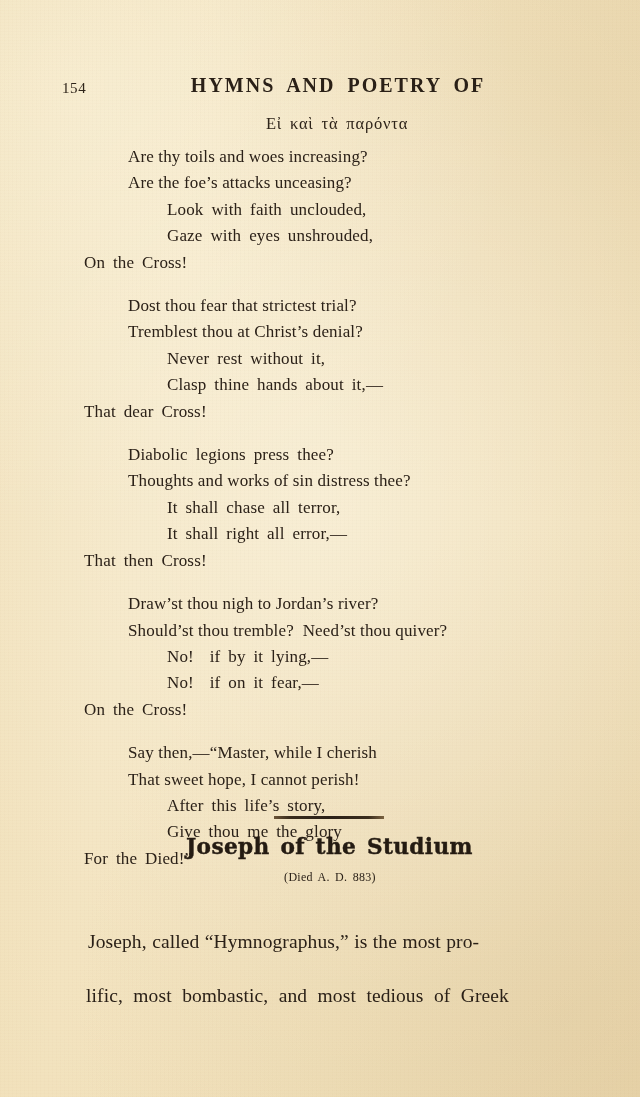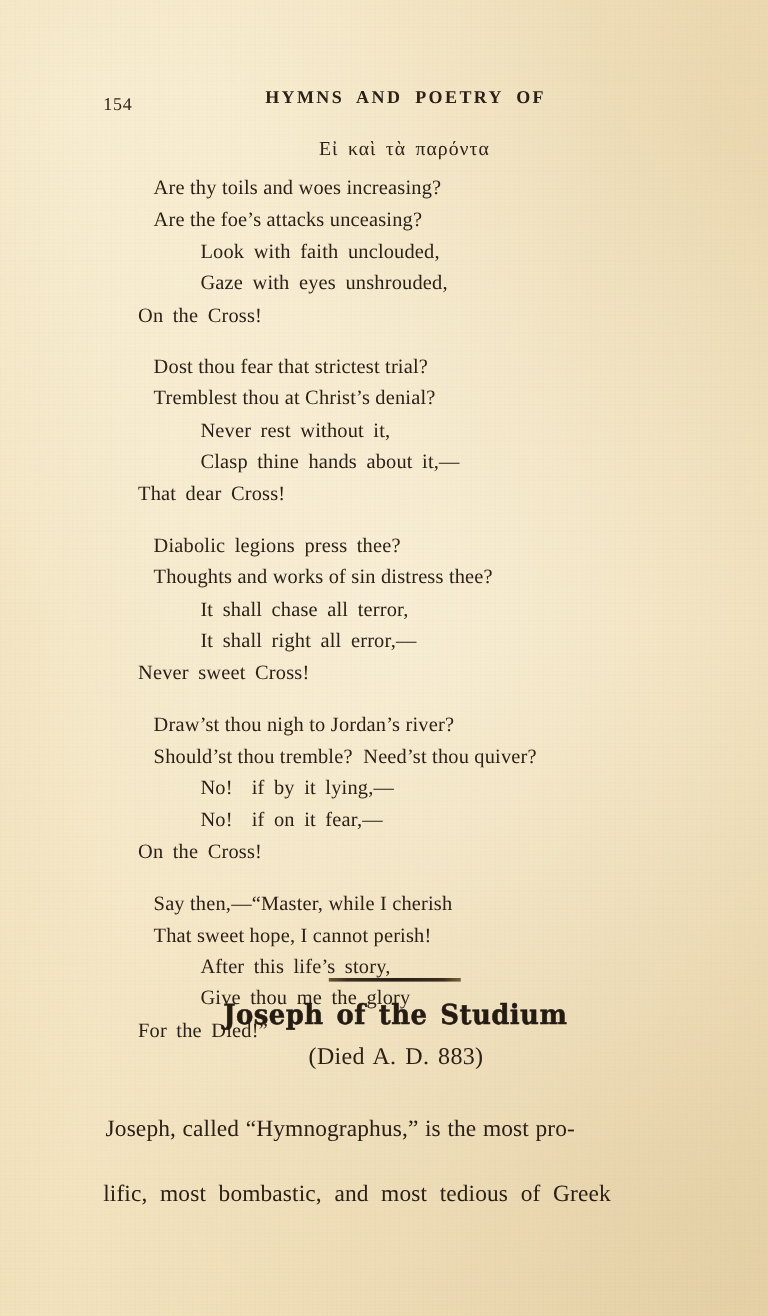--- a/index.html
+++ b/index.html
@@ -47,37 +47,37 @@
   
   .running-head {
     position: absolute;
     top: 74px;
     left: 0;
     width: 640px;
     height: 26px;
   }
   .folio {
     position: absolute;
-    left: 86px;
+    left: 62px;
     top: 6px;
     font-size: 15px;
     letter-spacing: 0.6px;
     font-family: "Liberation Serif", "DejaVu Serif", serif;
     font-variant-numeric: oldstyle-nums;
     color: #2e2419;
   }
   .head-title {
     position: absolute;
     left: 0;
     top: 0;
     width: 640px;
     padding-left: 36px;
     box-sizing: border-box;
     text-align: center;
-    font-size: 15px;
+    font-size: 20px;
     font-weight: 700;
     letter-spacing: 2.0px;
     word-spacing: 5px;
     color: #2a2017;
   }
 
   
   .greek-line {
     position: absolute;
     top: 114px;
@@ -104,21 +104,21 @@
   }
   .verse {
     font-size: 17px;
     line-height: 26.4px;
     white-space: pre;
     color: #2b2118;
     letter-spacing: 0.15px;
   }
   .verse.i0 { padding-left: 128px; }
   .verse.i1 { padding-left: 167px; }
-  .verse.i2 { padding-left: 115px; }
+  .verse.i2 { padding-left: 84px; }
   .verse.wide { word-spacing: 3.5px; }
 
   
   .rule-wrap {
     position: absolute;
     top: 805px;
     left: 0;
     width: 640px;
     text-align: center;
   }
@@ -151,21 +151,21 @@
     transform-origin: 50% 50%;
   }
   .author-dates {
     position: absolute;
     top: 870px;
     left: 0;
     width: 640px;
     padding-left: 20px;
     box-sizing: border-box;
     text-align: center;
-    font-size: 20px;
+    font-size: 12px;
     letter-spacing: 0.3px;
     word-spacing: 2px;
     color: #2b2118;
   }
 
   
   .body-prose {
     position: absolute;
     top: 900px;
     left: 86px;
@@ -207,21 +207,21 @@
           <div class="verse i0">Tremblest thou at Christ’s denial?</div>
           <div class="verse i1 wide">Never rest without it,</div>
           <div class="verse i1 wide">Clasp thine hands about it,—</div>
           <div class="verse i2 wide">That dear Cross!</div>
         </div>
         <div class="stanza">
           <div class="verse i0 wide">Diabolic legions press thee?</div>
           <div class="verse i0">Thoughts and works of sin distress thee?</div>
           <div class="verse i1 wide">It shall chase all terror,</div>
           <div class="verse i1 wide">It shall right all error,—</div>
-          <div class="verse i2 wide">Never sweet Cross!</div>
+          <div class="verse i2 wide">That then Cross!</div>
         </div>
         <div class="stanza">
           <div class="verse i0">Draw’st thou nigh to Jordan’s river?</div>
           <div class="verse i0">Should’st thou tremble?  Need’st thou quiver?</div>
           <div class="verse i1 wide">No!  if by it lying,—</div>
           <div class="verse i1 wide">No!  if on it fear,—</div>
           <div class="verse i2 wide">On the Cross!</div>
         </div>
         <div class="stanza">
           <div class="verse i0">Say then,—“Master, while I cherish</div>

